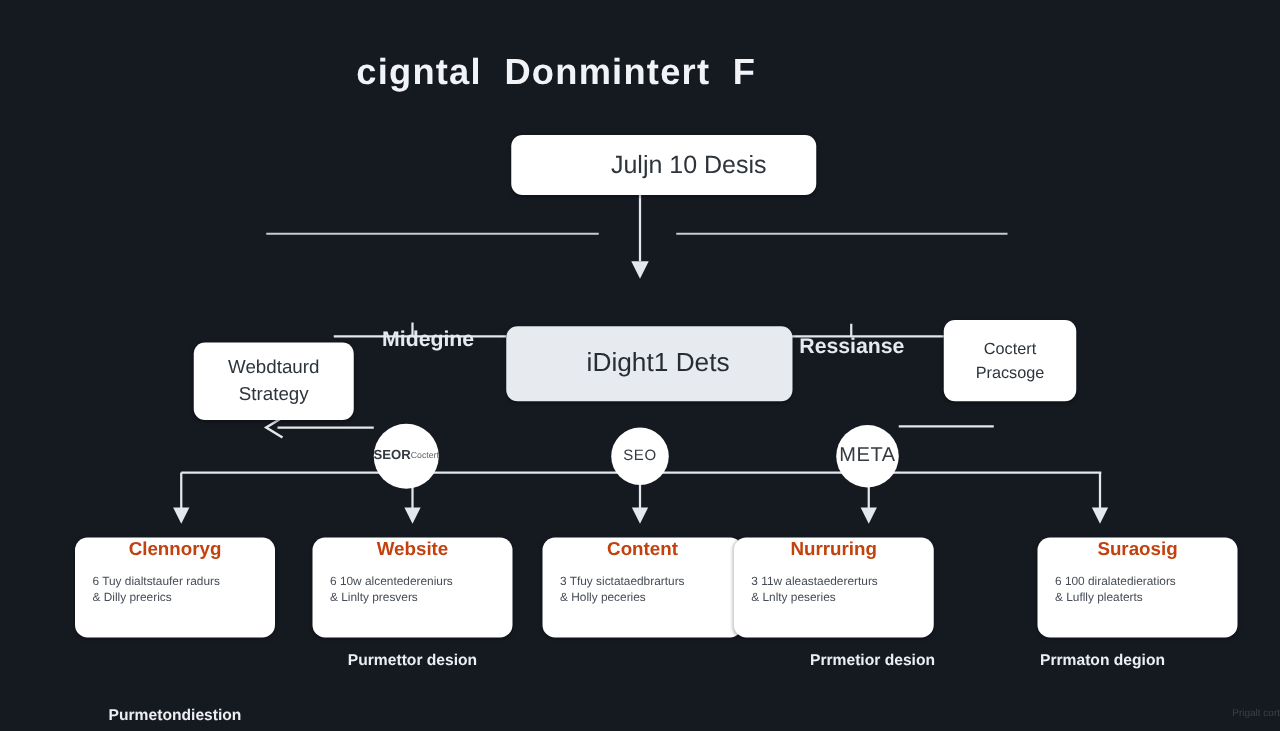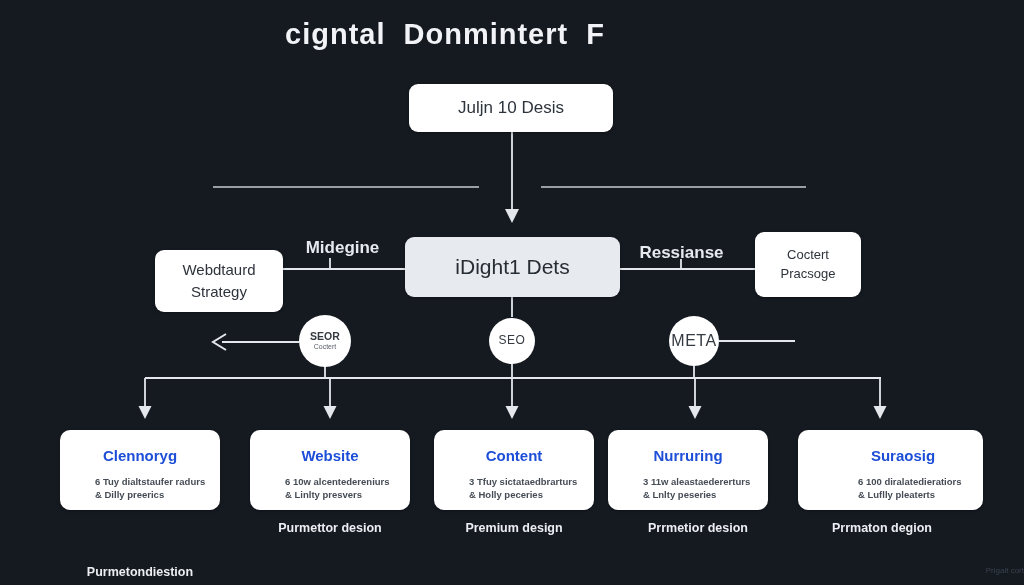--- a/index.html
+++ b/index.html
@@ -2,55 +2,55 @@
 <html><head>
 <meta charset="utf-8">
 <style>
   html,body{margin:0;padding:0;background:#0d1117;}
   .stage{
     position:relative;width:1024px;height:585px;overflow:hidden;
     background:#151a21;
     font-family:"Liberation Sans", sans-serif;
   }
   .wires{position:absolute;left:0;top:0;width:1024px;height:585px;}
-  .abs{position:absolute;}
+  .abs{position:absolute;margin-top:24px;}
   .title{
     left:0;top:18px;width:890px;text-align:center;
     color:#f1f3f6;font-size:29px;font-weight:700;letter-spacing:1px;word-spacing:9px;
   }
   .node{
     background:#ffffff;border-radius:9px;color:#2e343c;
     display:flex;flex-direction:column;align-items:center;justify-content:center;
     text-align:center;box-shadow:0 1px 3px rgba(0,0,0,.35);
   }
-  .node-top{left:409px;top:84px;width:204px;height:48px;font-size:17px;font-weight:500;}
+  .node-top{left:409px;top:84px;width:204px;height:48px;font-size:20px;font-weight:500;padding-left:40px;}
   .node-left{left:155px;top:250px;width:128px;height:62px;font-size:15px;font-weight:500;line-height:1.45;}
-  .node-center{left:405px;top:237px;width:215px;height:60px;background:#e7eaee;font-size:21px;font-weight:500;color:#272d34;}
+  .node-center{left:405px;top:237px;width:215px;height:60px;background:#e7eaee;font-size:21px;font-weight:500;color:#272d34;padding-left:14px;}
   .node-right{left:755px;top:232px;width:106px;height:65px;font-size:13px;font-weight:500;line-height:1.45;}
   .conn-label{color:#e6e9ed;font-size:17px;font-weight:600;}
   .lbl-left{left:295px;top:238px;width:95px;text-align:center;}
   .lbl-right{left:634px;top:243px;width:95px;text-align:center;}
   .circle{
     background:#ffffff;border-radius:50%;color:#343a41;
-    display:flex;flex-direction:column;align-items:center;justify-content:center;
+    display:flex;flex-direction:row;align-items:center;justify-content:center;
     text-align:center;line-height:1.1;
   }
   .circ-1{left:299px;top:315px;width:52px;height:52px;}
   .circ-1 .c-main{font-size:10.5px;font-weight:600;}
   .circ-1 .c-sub{font-size:7px;color:#5a616a;}
   .circ-2{left:489px;top:318px;width:46px;height:46px;}
   .circ-2 .c-main{font-size:12px;font-weight:500;letter-spacing:.5px;}
   .circ-3{left:669px;top:316px;width:50px;height:50px;}
   .circ-3 .c-main{font-size:16px;font-weight:500;letter-spacing:.5px;}
   .bbox{
     position:absolute;top:430px;width:160px;height:80px;background:#ffffff;border-radius:10px;
     box-shadow:0 1px 3px rgba(0,0,0,.35);
   }
-  .bbox .b-title{margin-top:17px;text-align:center;font-size:15px;font-weight:600;color:#1d4ed8;}
-  .bbox .b-body{margin:11px 6px 0 35px;font-size:9.5px;color:#454c55;line-height:1.4;font-weight:bold;}
+  .bbox .b-title{margin-top:1px;text-align:center;font-size:15px;font-weight:600;color:#c2410c;}
+  .bbox .b-body{margin:11px 6px 0 14px;font-size:9.5px;color:#454c55;line-height:1.4;}
   .caption{
     position:absolute;top:521px;width:200px;text-align:center;
     color:#eceef2;font-size:12.5px;font-weight:600;
   }
   .watermark{right:0;bottom:10px;color:#39414d;font-size:8px;}
 </style>
 </head>
 <body>
 
 <div class="stage">
@@ -139,36 +139,35 @@
       <div>&amp; Linlty presvers</div>
     </div>
   </div>
   <div class="bbox" style="left:434px;">
     <div class="b-title">Content</div>
     <div class="b-body">
       <div>3 Tfuy sictataedbrarturs</div>
       <div>&amp; Holly peceries</div>
     </div>
   </div>
-  <div class="bbox" style="left:608px;">
+  <div class="bbox" style="left:587px;">
     <div class="b-title">Nurruring</div>
     <div class="b-body">
       <div>3 11w aleastaedererturs</div>
       <div>&amp; Lnlty peseries</div>
     </div>
   </div>
-  <div class="bbox" style="left:798px;padding-left:25px;">
+  <div class="bbox" style="left:830px;">
     <div class="b-title">Suraosig</div>
     <div class="b-body">
       <div>6 100 diralatedieratiors</div>
       <div>&amp; Luflly pleaterts</div>
     </div>
   </div>
 
   <div class="caption" style="left:40px;margin-top:44px;">Purmetondiestion</div>
   <div class="caption" style="left:230px;">Purmettor desion</div>
-  <div class="caption" style="left:414px;">Premium design</div>
   <div class="caption" style="left:598px;">Prrmetior desion</div>
   <div class="caption" style="left:782px;">Prrmaton degion</div>
 
   <div class="abs watermark">Prigalt cort</div>
 
 </div>
 
 </body></html>

